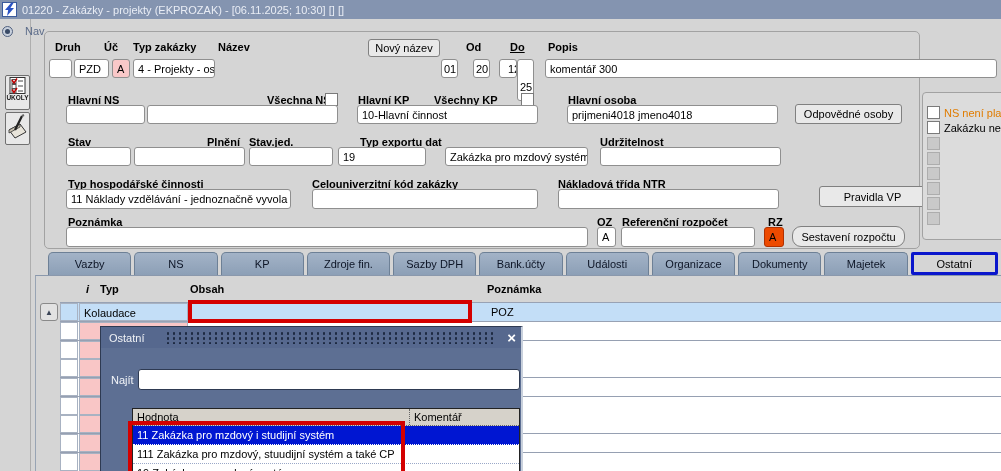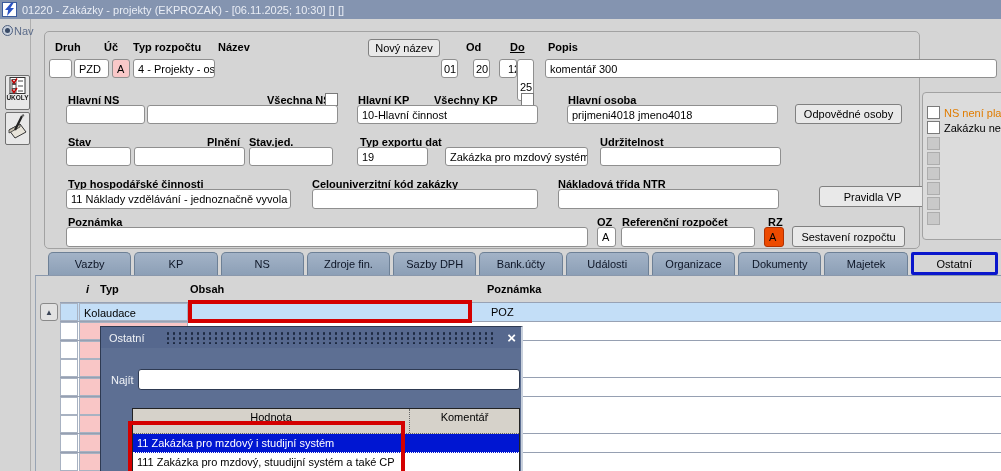--- a/index.html
+++ b/index.html
@@ -11,21 +11,21 @@
   }
   
   .titlebar { position:absolute; left:0; top:0; width:1001px; height:19px;
     background:#8494b0; display:flex; align-items:center; }
   .appicon { width:15px; height:15px; margin:0 5px 0 2px; background:#fff;
     border:1px solid #3a5a9c; display:flex; align-items:center; justify-content:center; }
   .titletext { color:#e9edf5; font-size:11px; white-space:nowrap; }
   
   .sidebar { position:absolute; left:0; top:19px; width:31px; bottom:0; background:#d5d5d5;
     border-right:1px solid #aeaeae; }
-  .navrow { position:absolute; left:2px; top:6px; display:flex; gap:1px; color:#5c6c8a; }
+  .navrow { position:absolute; left:2px; top:6px; display:flex; align-items:center; gap:12px; color:#5c6c8a; }
   .navdot { width:11px; height:11px; border-radius:50%; border:1px solid #50607e; background:#c8d0dc; position:relative; }
   .navdot::after { content:""; position:absolute; left:2px; top:2px; width:5px; height:5px; border-radius:50%; background:#394a66; }
   .toolbtn { position:absolute; left:5px; width:25px; border:1px solid #707070; background:#e8e8e8;
     border-radius:2px; display:flex; flex-direction:column; align-items:center; padding:1px; }
   .ukolylbl { font-size:6.5px; font-weight:bold; letter-spacing:0; color:#1a1a1a; }
   
   .groupbox { position:absolute; border:1px solid #a2a2a2; border-radius:5px; }
   .lbl { position:absolute; font-weight:bold; white-space:nowrap; }
   .fld { position:absolute; height:19px; background:#fff; border:1px solid #8f8f8f;
     border-radius:3px; padding:2px 4px; white-space:nowrap; overflow:hidden; line-height:14px; }
@@ -66,21 +66,21 @@
   .pdots { position:absolute; left:64px; right:26px; top:4px; bottom:4px;
     background-image:radial-gradient(circle, #1d2a42 1.1px, transparent 1.2px);
     background-size:6px 5px; }
   .pclose { position:absolute; right:5px; top:0; height:21px; display:flex; align-items:center;
     color:#fff; font-size:15px; font-weight:bold; z-index:2; }
   .pfindlbl { position:absolute; left:10px; top:47px; color:#f2f4f8; }
   .pfind { position:absolute; left:37px; top:42px; width:382px; height:21px; background:#fff;
     border:1px solid #2e3a52; border-radius:3px; }
   .plist { position:absolute; left:31px; top:81px; width:388px; height:90px; background:#fff;
     border:1px solid #222; }
-  .plisthead { display:flex; height:25px; background:#d6d2ca; border-bottom:1px dotted #666; font-weight:normal;text-align:center; }
+  .plisthead { display:flex; height:17px; background:#d6d2ca; border-bottom:1px dotted #666; font-weight:normal; }
   .phcol1 { width:276px; padding:2px 4px; }
   .phcol2 { flex:1; padding:2px 4px; border-left:1px dotted #666; }
   .pitem { height:19px; padding:3px 4px; white-space:nowrap; overflow:hidden; border-bottom:1px dotted #9aa8c8; }
   .pitem.sel { background:#0016d2; color:#fff; border-bottom:1px dotted #fff; }
   .popredbox { position:absolute; left:27px; top:94px; width:277px; height:74px;
     border:4px solid #d40000; z-index:12; pointer-events:none; }
 </style>
 </head>
 <body>
 
@@ -121,21 +121,21 @@
         <line x1="15" y1="2" x2="8" y2="16" stroke="#222" stroke-width="2.2"></line>
         <line x1="15" y1="2" x2="17" y2="1" stroke="#666" stroke-width="2"></line>
       </svg>
     </div>
   </div>
 
   <div class="groupbox" style="left:44px; top:31px; width:876px; height:218px;"></div>
 
   <div class="lbl" style="left:55px; top:41px;">Druh</div>
   <div class="lbl" style="left:104px; top:41px;">Úč</div>
-  <div class="lbl" style="left:133px; top:41px;">Typ rozpočtu</div>
+  <div class="lbl" style="left:133px; top:41px;">Typ zakázky</div>
   <div class="lbl" style="left:218px; top:41px;">Název</div>
   <div class="btn" style="left:368px; top:39px; width:72px; height:18px;">Nový název</div>
   <div class="lbl" style="left:466px; top:41px;">Od</div>
   <div class="lbl" style="left:510px; top:41px;text-decoration:underline;">Do</div>
   <div class="lbl" style="left:548px; top:41px;">Popis</div>
 
   <div class="fld" style="left:49px; top:59px; width:23px;"></div>
   <div class="fld" style="left:74px; top:59px; width:35px;">PZD</div>
   <div class="fld pink" style="left:112px; top:59px; width:18px;">A</div>
   <div class="fld" style="left:133px; top:59px; width:82px;">4 - Projekty - os</div>
@@ -161,21 +161,21 @@
 
   <div class="lbl" style="left:68px; top:136px;">Stav</div>
   <div class="lbl" style="left:207px; top:136px;">Plnění</div>
   <div class="lbl" style="left:249px; top:136px;">Stav.jed.</div>
   <div class="lbl" style="left:360px; top:136px;">Typ exportu dat</div>
   <div class="lbl" style="left:600px; top:136px;">Udržitelnost</div>
 
   <div class="fld" style="left:66px; top:147px; width:65px;"></div>
   <div class="fld" style="left:134px; top:147px; width:111px;"></div>
   <div class="fld" style="left:249px; top:147px; width:84px;"></div>
-  <div class="fld" style="left:357px; top:147px; width:71px;">19</div>
+  <div class="fld" style="left:338px; top:147px; width:88px;">19</div>
   <div class="fld" style="left:445px; top:147px; width:143px;">Zakázka pro mzdový systém</div>
   <div class="fld" style="left:600px; top:147px; width:181px;"></div>
 
   <div class="lbl" style="left:68px; top:178px;">Typ hospodářské činnosti</div>
   <div class="lbl" style="left:312px; top:178px;">Celouniverzitní kód zakázky</div>
   <div class="lbl" style="left:558px; top:178px;">Nákladová třída NTR</div>
 
   <div class="fld" style="left:66px; top:189px; width:225px; height:20px;">11 Náklady vzdělávání - jednoznačně vyvola</div>
   <div class="fld" style="left:312px; top:189px; width:226px; height:20px;"></div>
   <div class="fld" style="left:558px; top:189px; width:221px; height:20px;"></div>
@@ -183,38 +183,38 @@
 
   <div class="lbl" style="left:68px; top:216px;">Poznámka</div>
   <div class="lbl" style="left:597px; top:216px;">OZ</div>
   <div class="lbl" style="left:622px; top:216px;">Referenční rozpočet</div>
   <div class="lbl" style="left:768px; top:216px;">RZ</div>
 
   <div class="fld" style="left:66px; top:227px; width:522px; height:20px;"></div>
   <div class="fld" style="left:597px; top:227px; width:19px; height:20px;">A</div>
   <div class="fld" style="left:621px; top:227px; width:134px; height:20px;"></div>
   <div class="fld" style="left:764px; top:227px; width:20px; height:20px; background:#ed4a00; border-color:#b03000;">A</div>
-  <div class="btn" style="left:792px; top:226px; width:113px; height:21px;">Sestavení rozpočtu</div>
+  <div class="btn" style="left:792px; top:226px; width:113px; height:21px;border-radius:9px;">Sestavení rozpočtu</div>
 
   <div class="groupbox" style="left:922px; top:92px; width:84px; height:148px; background:#dcdcdc; border-radius:4px;"></div>
   <div class="cb" style="left:927px; top:106px;"></div>
   <div class="flaglbl" style="left:944px; top:107px; color:#e07c00;">NS není plat</div>
   <div class="cb" style="left:927px; top:121px;"></div>
   <div class="flaglbl" style="left:944px; top:122px;">Zakázku nep</div>
   <div class="cb dis" style="left:927px; top:137px;"></div>
   <div class="cb dis" style="left:927px; top:152px;"></div>
   <div class="cb dis" style="left:927px; top:167px;"></div>
   <div class="cb dis" style="left:927px; top:182px;"></div>
   <div class="cb dis" style="left:927px; top:197px;"></div>
   <div class="cb dis" style="left:927px; top:212px;"></div>
 
   <div class="tabs">
     <div class="tab">Vazby</div>
+    <div class="tab">NS</div>
     <div class="tab">KP</div>
-    <div class="tab">NS</div>
     <div class="tab">Zdroje fin.</div>
     <div class="tab">Sazby DPH</div>
     <div class="tab">Bank.účty</div>
     <div class="tab">Události</div>
     <div class="tab">Organizace</div>
     <div class="tab">Dokumenty</div>
     <div class="tab">Majetek</div>
     <div class="tab active">Ostatní</div>
   </div>
 

